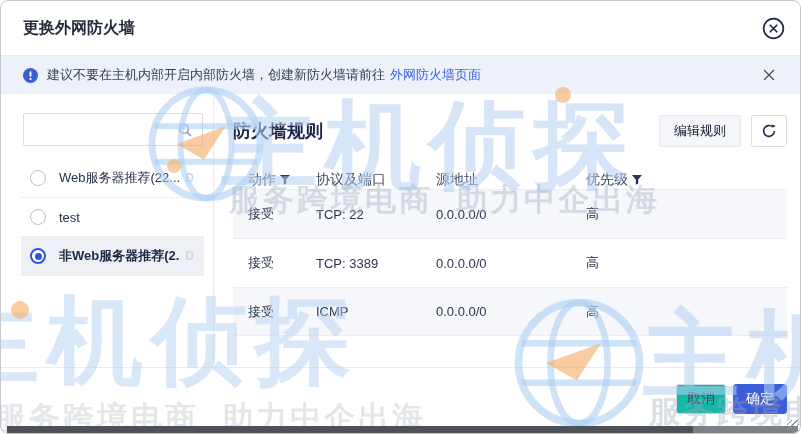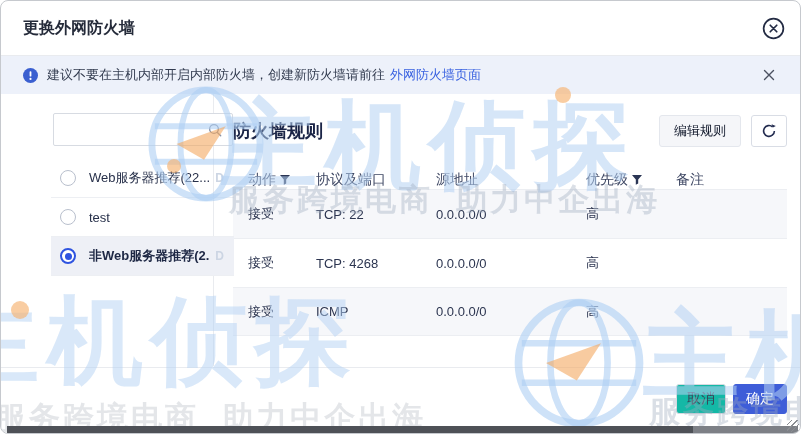--- a/index.html
+++ b/index.html
@@ -18,21 +18,21 @@
   
   .banner { height:38px; background:#edf1fa; display:flex; align-items:center;
     padding:0 23px 0 22px; font-size:13px; color:#333c50; }
   .banner-icon { width:15px; height:15px; margin-right:9px; flex:none; }
   .banner-link { color:#3a62e0; text-decoration:none; margin-left:5px; cursor:pointer; }
   .banner-close { margin-left:auto; width:14px; height:14px; border:none;
     background:transparent; cursor:pointer; padding:0; }
 
   
   .dlg-body { display:flex; height:272px; }
-  .sidebar { width:213px; flex:none; border-right:1px solid #e9ebef; position:relative;padding-left:30px; }
+  .sidebar { width:213px; flex:none; border-right:1px solid #e9ebef; position:relative; }
   .search-wrap { position:relative; margin:19px 11px 0 22px; width:180px; height:33px;
     border:1px solid #d7dbe2; border-radius:2px; background:#fff; }
   .search-wrap input { width:100%; height:100%; border:none; outline:none;
     padding:0 30px 0 10px; font-size:13px; color:#333; background:transparent; }
   .search-icon { position:absolute; right:9px; top:8px; }
   .side-list { margin:13px 10px 0 20px; width:183px; list-style:none; }
   .side-item { height:39px; display:flex; align-items:center;
     border-bottom:1px solid #edeff3; padding:0 10px 0 9px;
     font-size:13px; color:#27304a; cursor:pointer; }
   .side-item.selected { background:#eef0f6; font-weight:700; color:#1d2744; }
@@ -205,36 +205,33 @@
             <span>源地址</span>
           </div>
         <div class="cell col-pri">
           <span>优先级</span>
           <span class="funnel">
             <svg width="10" height="10" viewBox="0 0 10 10">
                 <path d="M0 0 H10 L6.2 4.4 V8.6 L3.8 9.8 V4.4 Z" fill="#2a3554"></path>
               </svg>
           </span>
         </div>
-        <div class="cell col-remark">
-            <span>备注</span>
-          </div>
       </div>
 
       <div class="tbody">
         <div class="trow">
           <div class="cell col-action">接受</div>
           <div class="cell col-proto">TCP: 22</div>
           <div class="cell col-src">0.0.0.0/0</div>
           <div class="cell col-pri">高</div>
           <div class="cell col-remark"></div>
         </div>
         <div class="trow">
           <div class="cell col-action">接受</div>
-          <div class="cell col-proto">TCP: 4268</div>
+          <div class="cell col-proto">TCP: 3389</div>
           <div class="cell col-src">0.0.0.0/0</div>
           <div class="cell col-pri">高</div>
           <div class="cell col-remark"></div>
         </div>
         <div class="trow">
           <div class="cell col-action">接受</div>
           <div class="cell col-proto">ICMP</div>
           <div class="cell col-src">0.0.0.0/0</div>
           <div class="cell col-pri">高</div>
           <div class="cell col-remark"></div>

